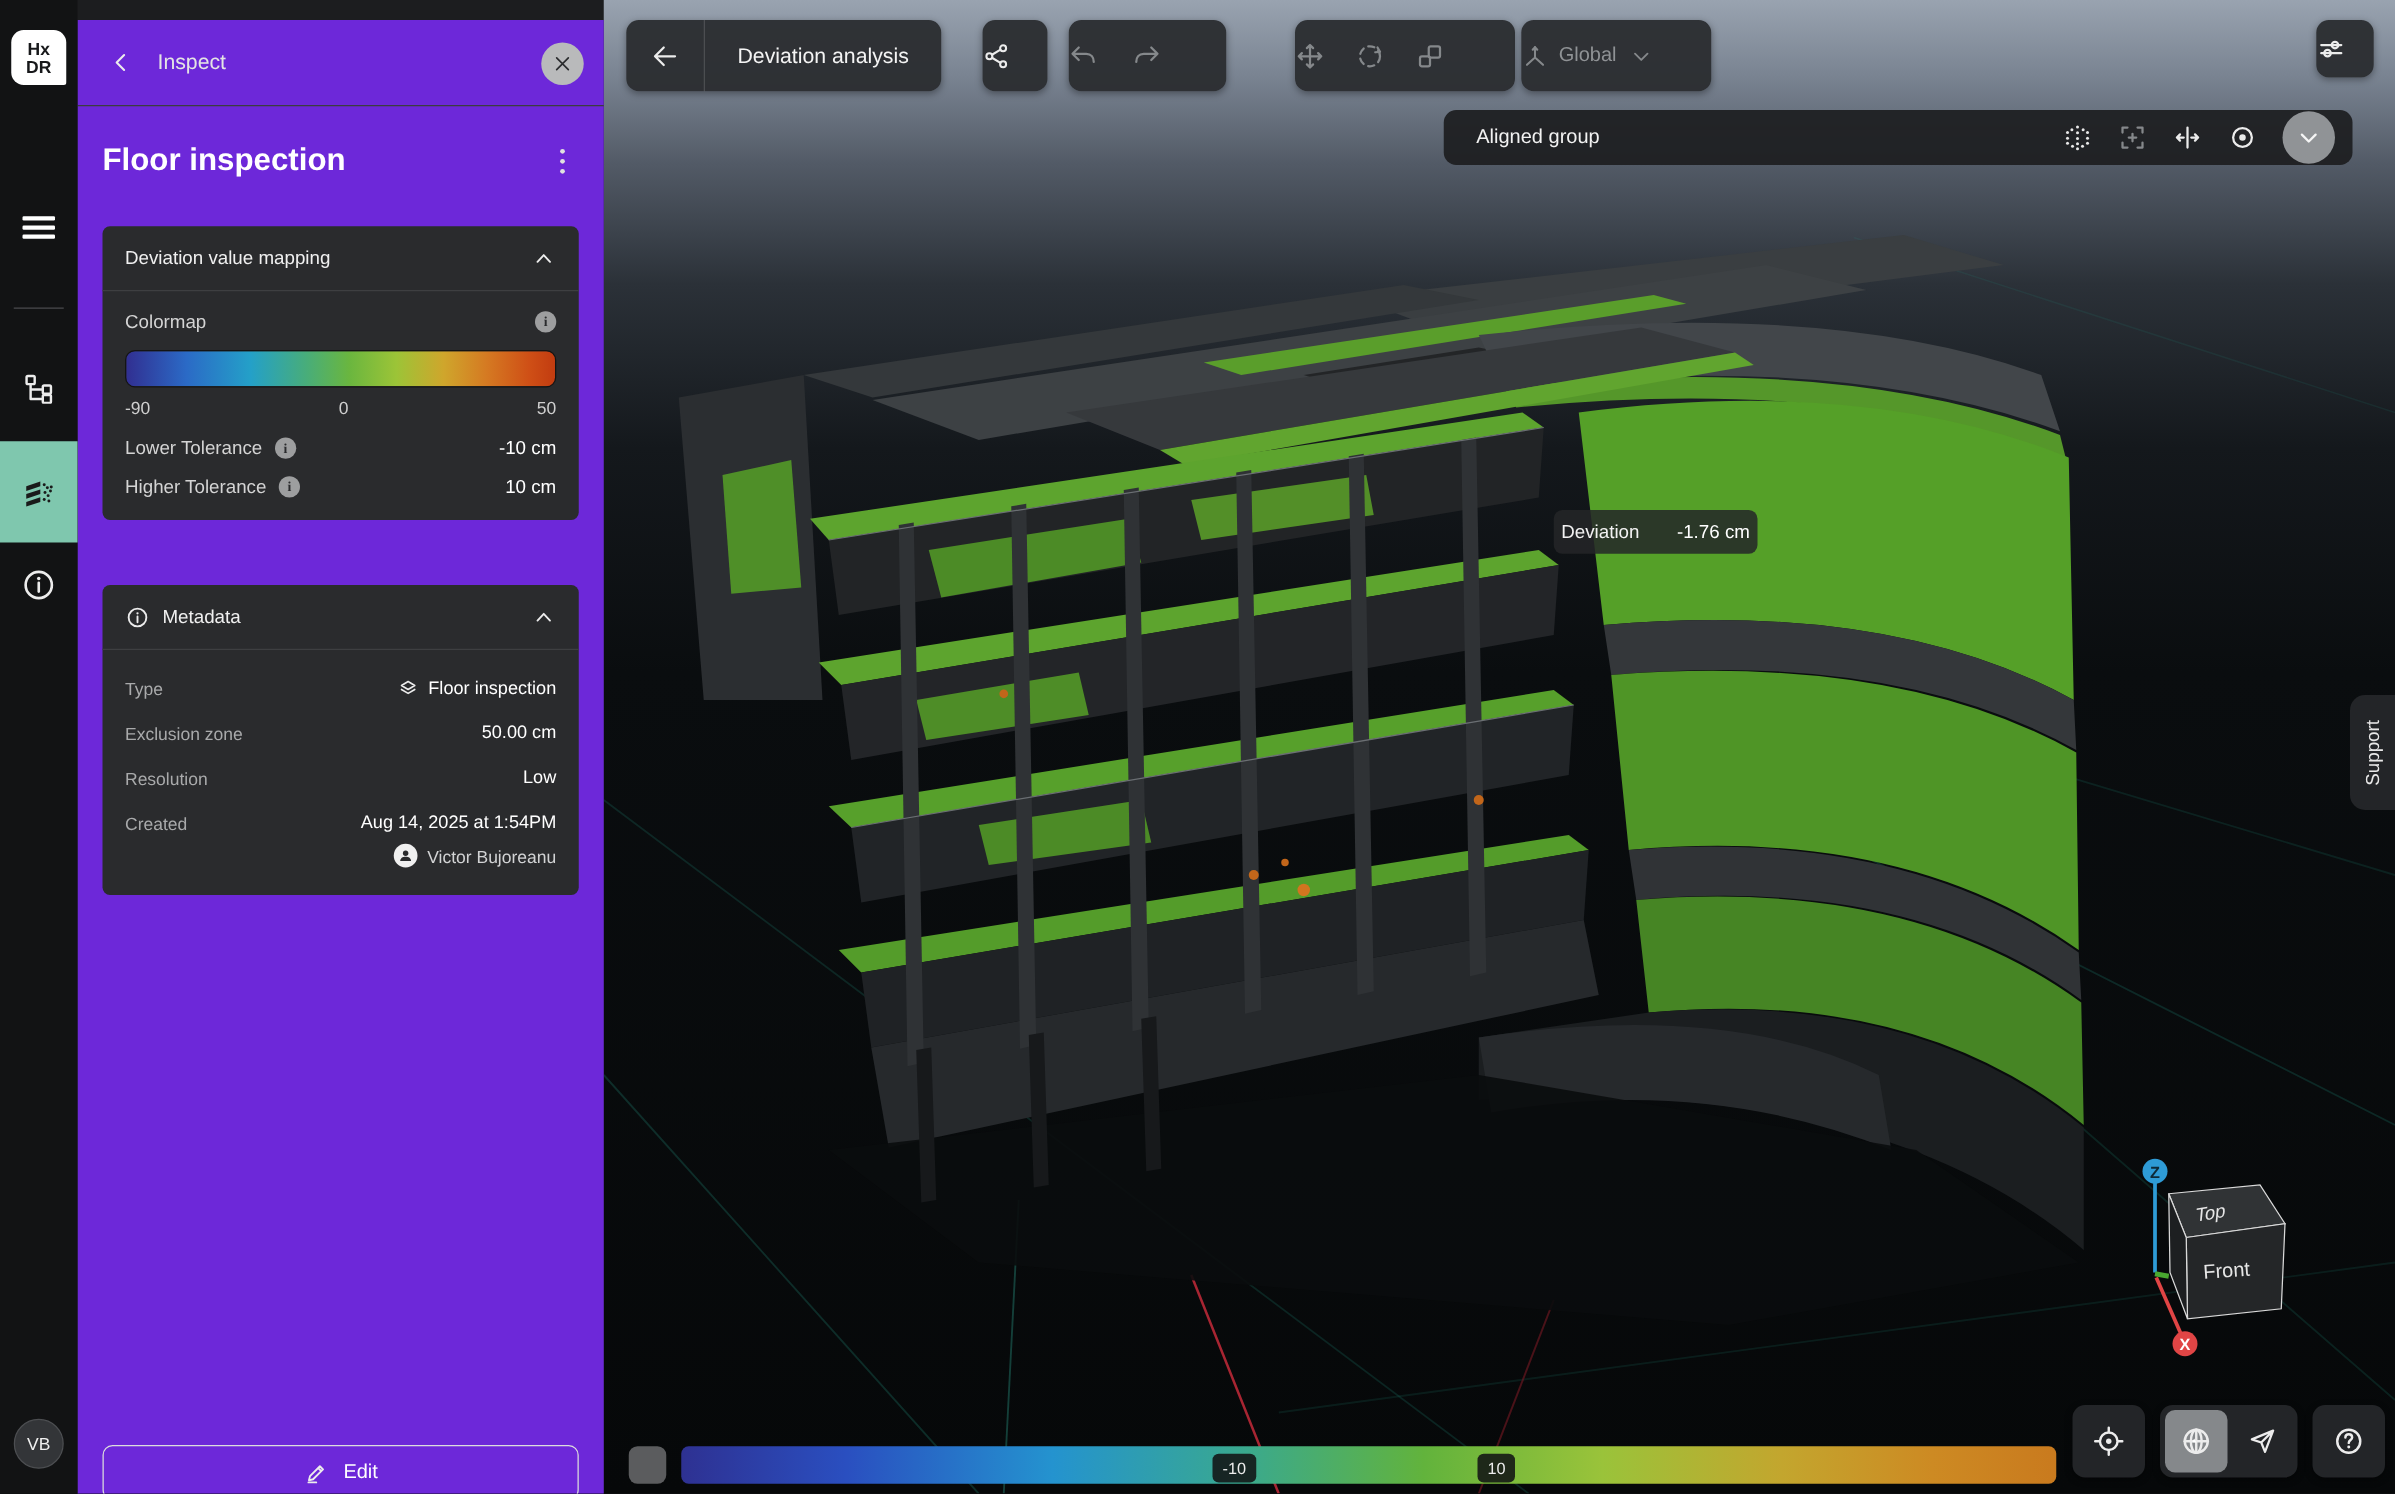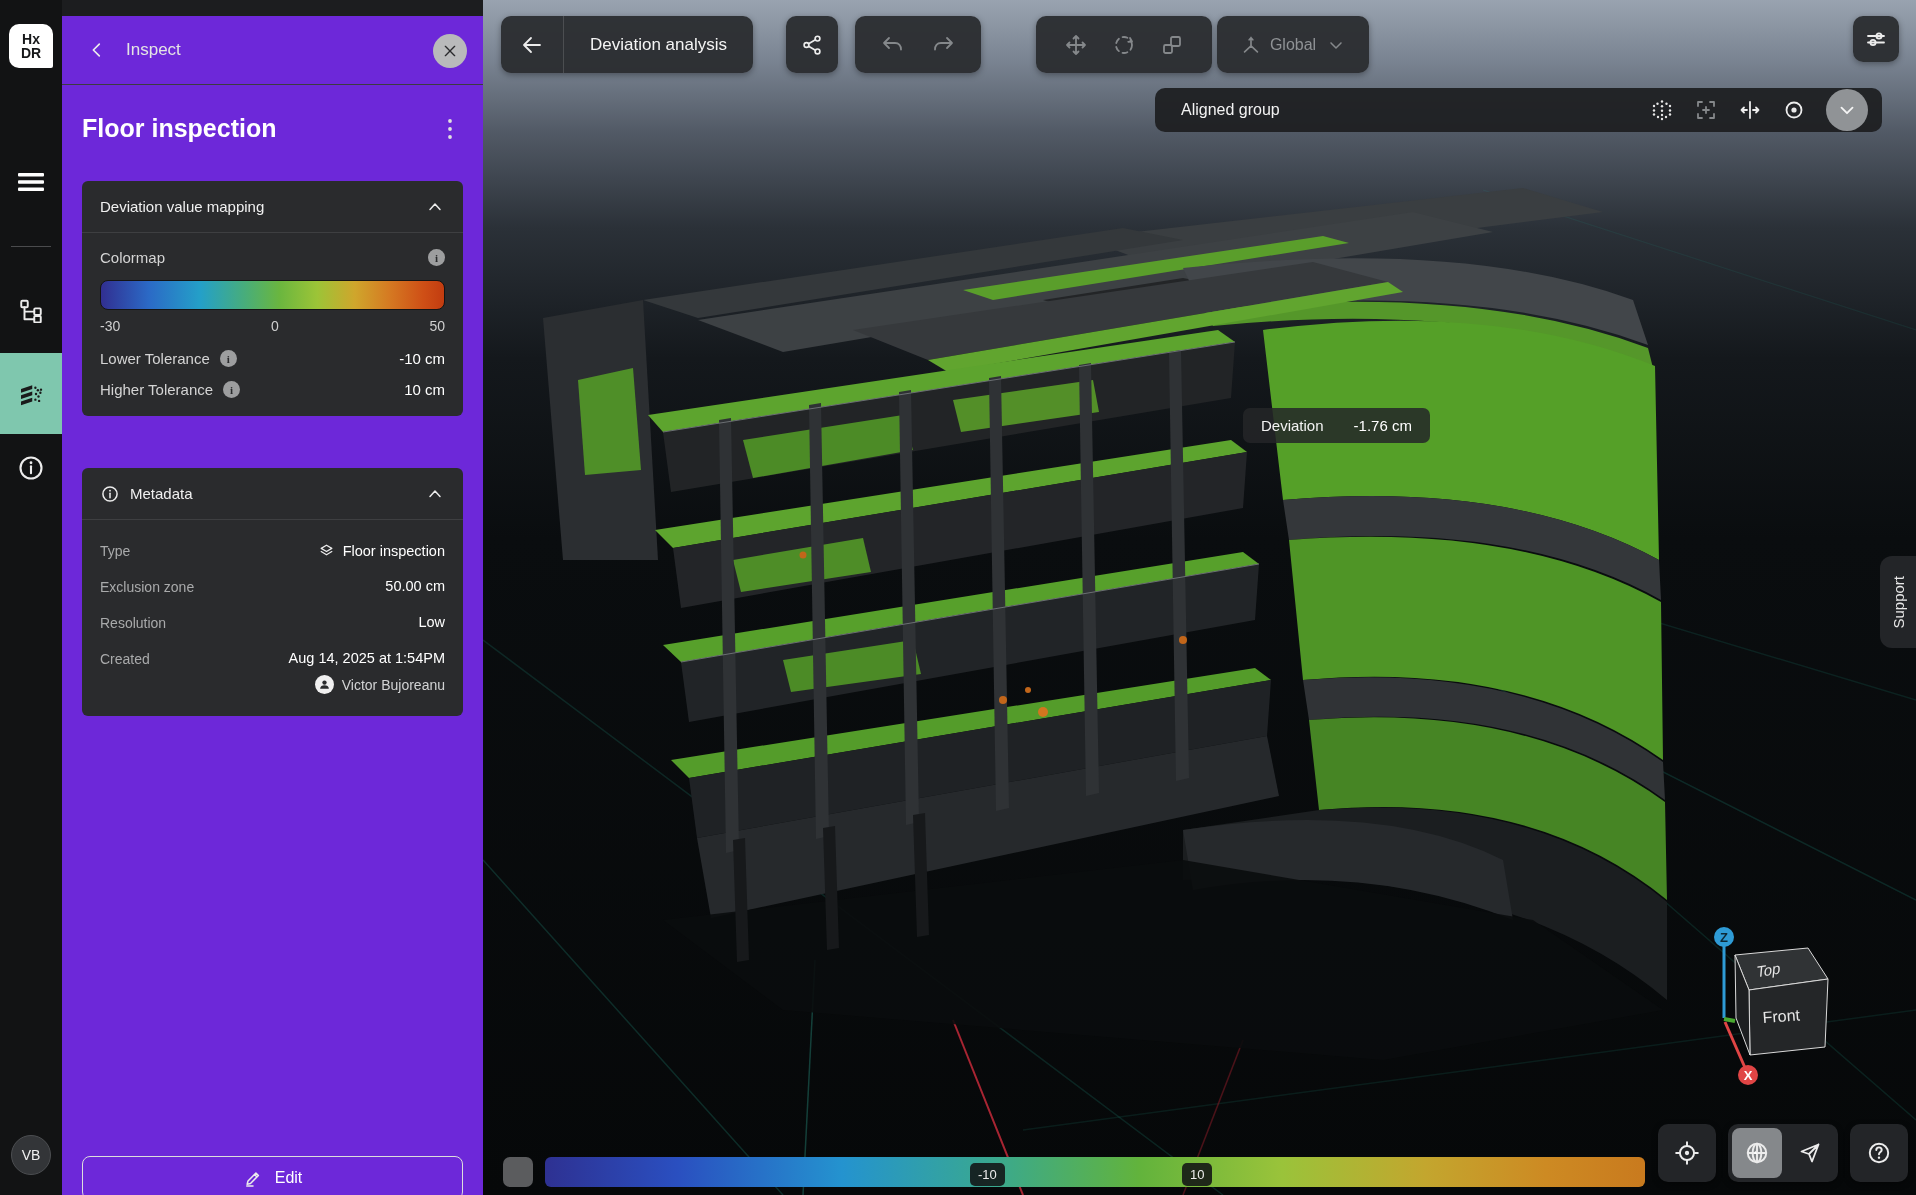--- a/index.html
+++ b/index.html
@@ -50,34 +50,34 @@
 
   .edit-btn { position:absolute; left:20px; top:1140px; width:381px; height:44px; border:1px solid #dddddd; border-radius:8px;
               background:transparent; color:#fff; font-size:16px; display:flex; align-items:center; justify-content:center; gap:12px; cursor:pointer; }
 
   
   .scene { position:absolute; left:483px; top:0; width:1433px; height:1195px; overflow:hidden;
      background:linear-gradient(180deg,#99a3b0 0%,#7a8492 5%,#525a66 11%,#2b3138 19%,#14181c 30%,#0a0d0f 45%,#060809 100%); }
   .scene svg.world { position:absolute; left:0; top:0; }
 
   .fbtn { position:absolute; background:rgba(42,44,47,0.95); border-radius:10px; box-shadow:0 2px 6px rgba(0,0,0,0.35);
-          display:flex; align-items:center; justify-content:center; color:#ececec; }
+          display:flex; align-items:center; justify-content:flex-start; color:#ececec; }
   .fgroup { display:flex; align-items:center; }
   .vdiv { width:1px; height:57px; background:rgba(255,255,255,0.14); }
   .tb-title { padding:0 26px; font-size:17px; color:#f4f4f4; white-space:nowrap; }
   .glb-label { font-size:16px; color:#8f9295; margin:0 10px 0 8px; }
 
   .aligned-bar { position:absolute; left:672px; top:88px; width:727px; height:44px; background:rgba(29,30,32,0.93); border-radius:10px;
                  display:flex; align-items:center; padding:0 14px 0 26px; }
   .aligned-title { color:#f2f2f2; font-size:16px; flex:1; }
   .aligned-icons { display:flex; align-items:center; gap:20px; }
   .pill-btn { width:42px; height:42px; border-radius:21px; background:#909396; display:flex; align-items:center; justify-content:center; }
 
   .tooltip { position:absolute; left:760px; top:408px; height:35px; background:rgba(36,38,40,0.85); border-radius:7px;
-             display:flex; align-items:center; padding:0 18px; gap:30px; }
+             display:flex; align-items:center; padding:0 6px; gap:30px; }
   .tooltip .tl { color:#f2f2f2; font-size:15px; }
   .tooltip .tv { color:#fff; font-size:15px; }
 
   .support-tab { position:absolute; right:0; top:556px; width:36px; height:92px; background:#232528; border-radius:12px 0 0 12px;
                  display:flex; align-items:center; justify-content:center; }
   .support-tab span { writing-mode:vertical-rl; transform:rotate(180deg); color:#e8e8e8; font-size:15px; }
 
   .scale-swatch { position:absolute; left:20px; top:1157px; width:30px; height:30px; border-radius:7px; background:#5b5c5e; }
   .scale-bar { position:absolute; left:62px; top:1157px; width:1100px; height:30px; border-radius:6px;
      background:linear-gradient(90deg,#2E3192 0%,#2A4FC0 12%,#2493CF 27%,#3AA98E 41%,#62B33C 54%,#9AC33A 67%,#C3A62E 80%,#CD8A23 91%,#C97A1E 100%); }
@@ -436,21 +436,21 @@
             <path class="stk" d="M6 15 L12 8.5 L18 15"></path>
           </svg>
       </div>
       <div class="card-body">
         <div class="row-label">
           <span>Colormap</span>
           <span class="info-dot">i</span>
         </div>
         <div class="cm-grad"></div>
         <div class="cm-scale">
-          <span>-30</span>
+          <span>-90</span>
           <span>0</span>
           <span>50</span>
         </div>
         <div class="tol-row">
           <span class="row-label">
             <span>Lower Tolerance</span>
             <span class="info-dot">i</span>
           </span>
           <span class="tol-val">-10 cm</span>
         </div>

